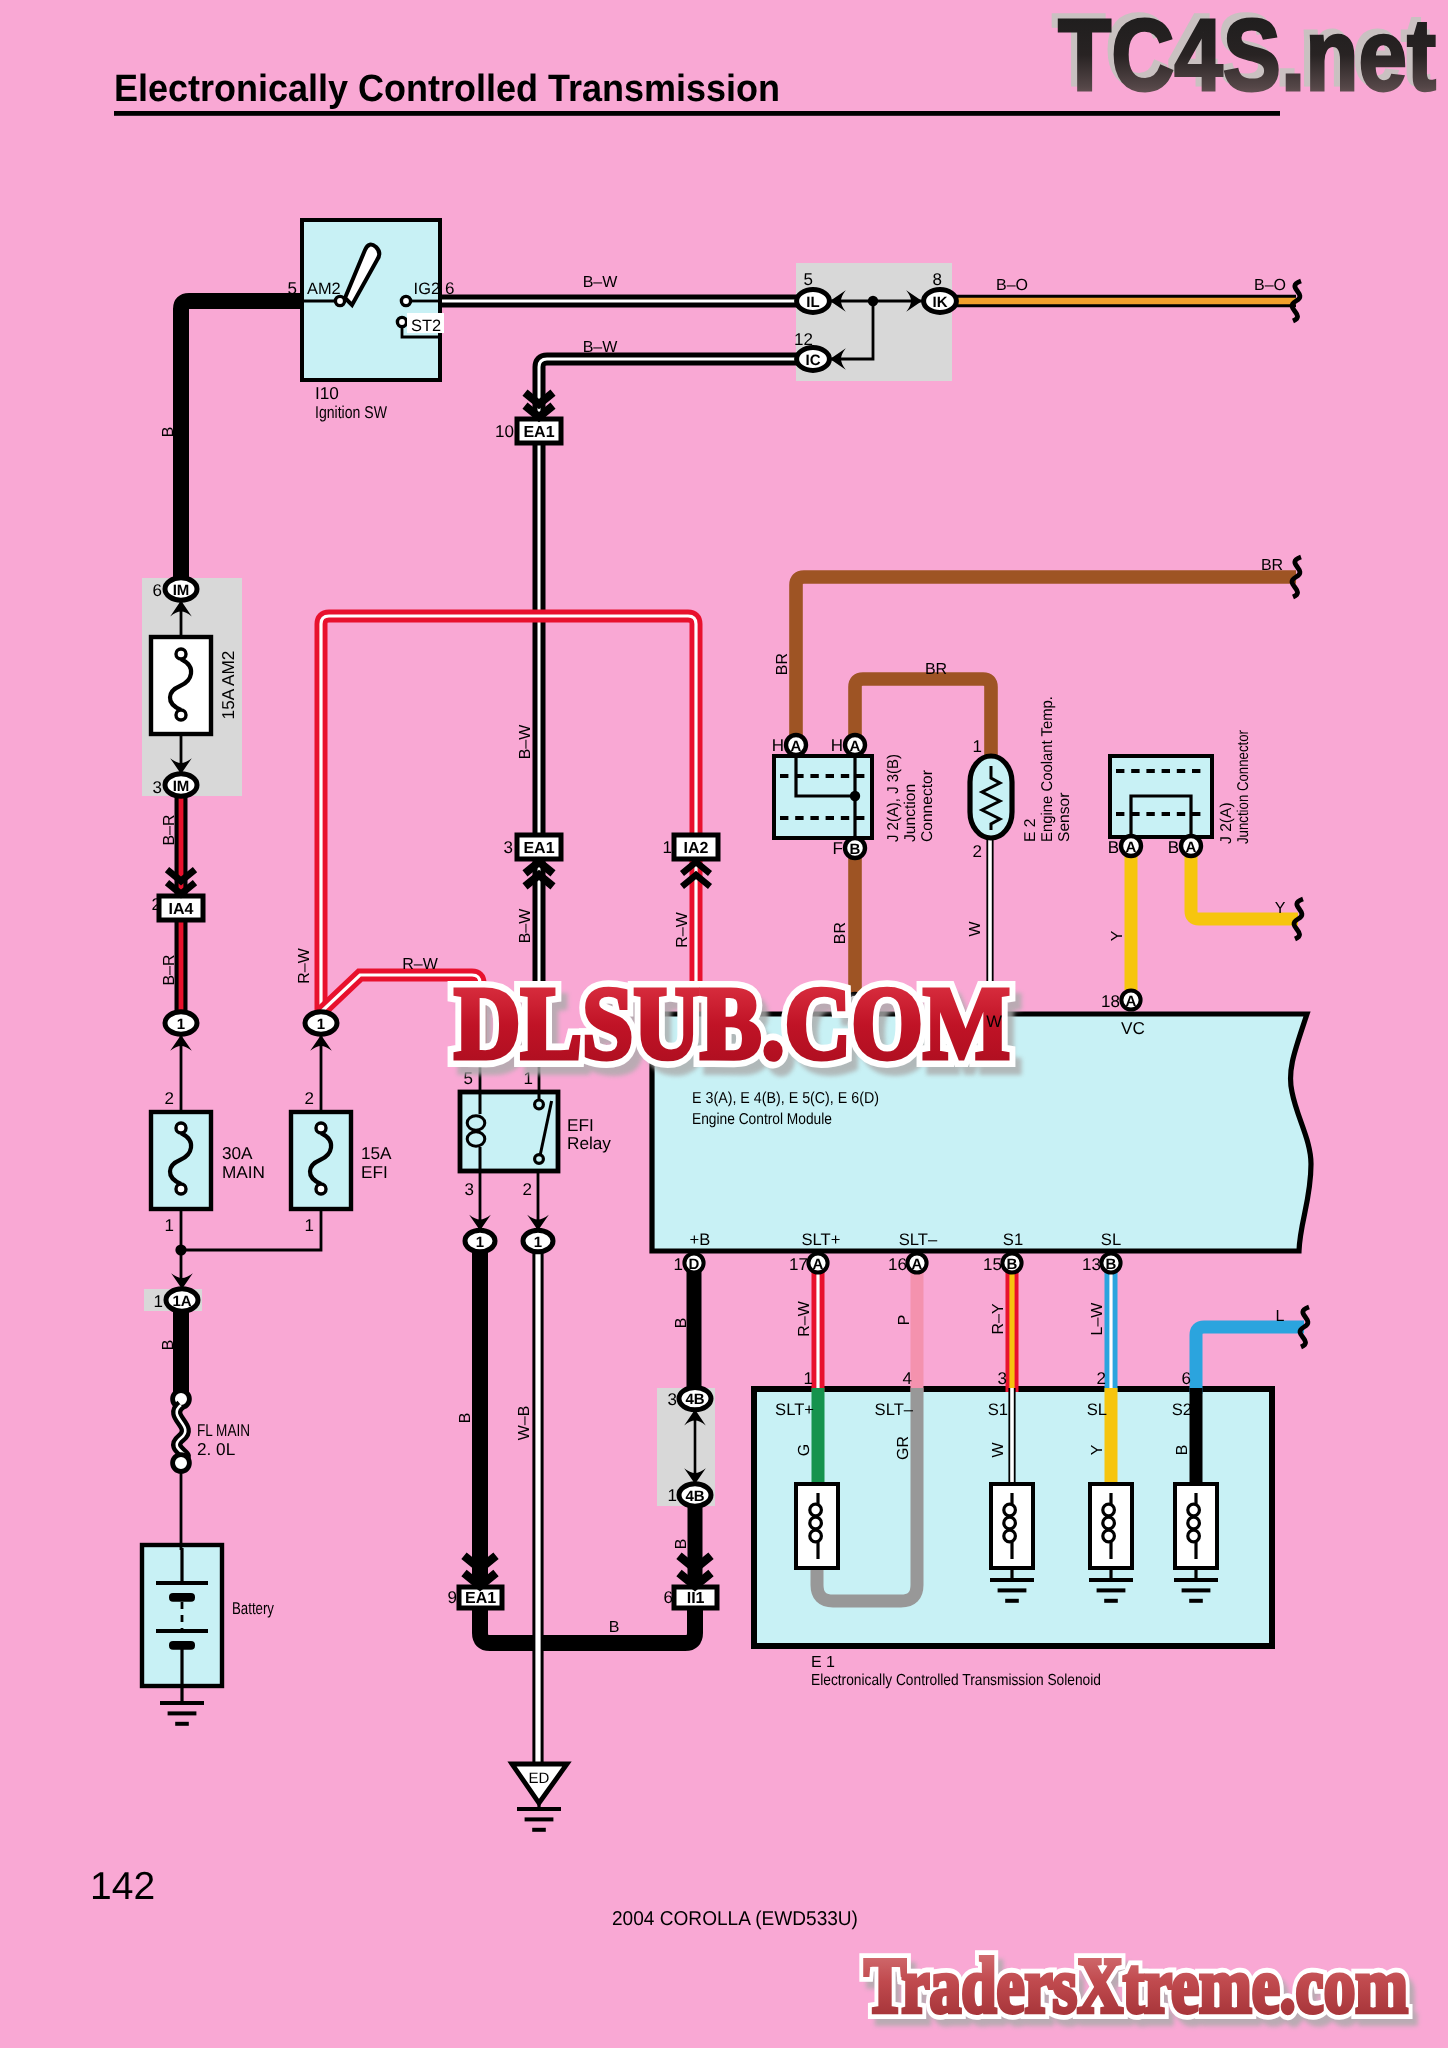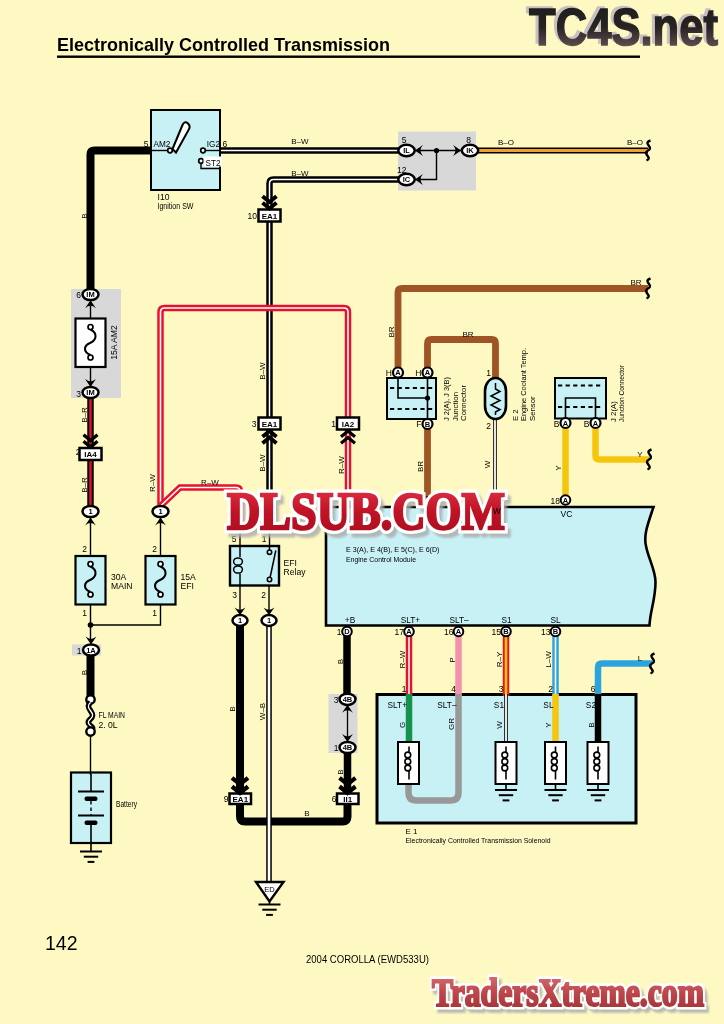--- a/index.html
+++ b/index.html
@@ -1,16 +1,16 @@
 <!DOCTYPE html>
 <html><head>
 <meta charset="utf-8">
 <style>
 html,body{margin:0;padding:0;background:#fff;}
-#page{position:relative;width:724px;height:1024px;background:#fef9c3;overflow:hidden;}
+#page{position:relative;width:724px;height:1024px;background:#f9a8d4;overflow:hidden;}
 svg{position:absolute;top:0;left:0;}
 
 </style>
 </head>
 <body>
 <div id="page">
 <svg width="724" height="1024" viewBox="0 0 724 1024" font-family="Liberation Sans, sans-serif">
 <defs>
 <path id="sau" d="M0,-0.5 L-5.4,7.4 Q-2.4,5 0,5 Q2.4,5 5.4,7.4 Z" fill="#000"></path>
 <g id="chev" fill="none" stroke="#000">

